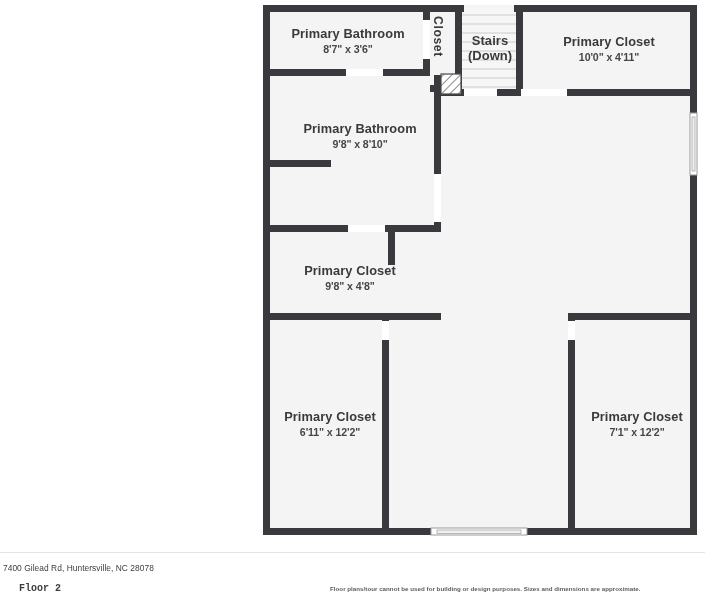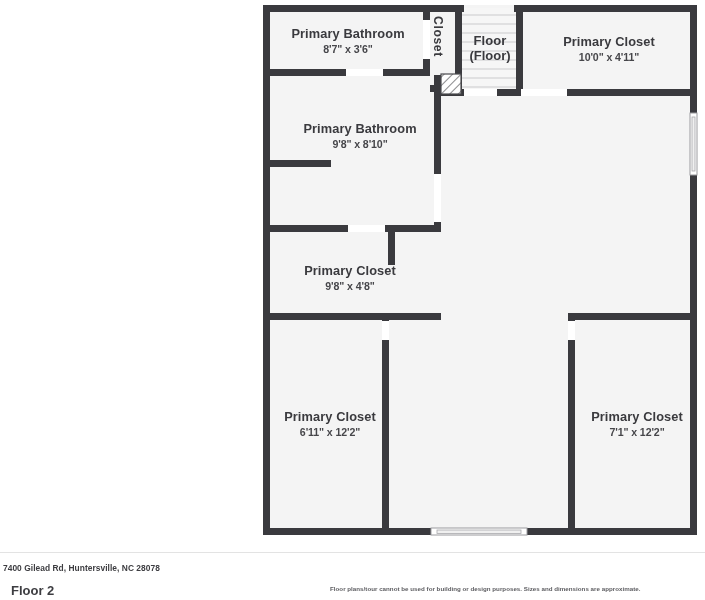--- a/index.html
+++ b/index.html
@@ -85,31 +85,32 @@
     left: 0; top: 0;
     width: 705px;
     height: 1px;
     background: #e3e3e3;
   }
   #address-line {
     position: absolute;
     left: 3px;
     top: 11px;
     font-size: 8.4px;
-    font-weight: 700;
+    font-weight: 400;
     color: #3d3d41;
     letter-spacing: 0.05px;
   }
   #floor-line {
     position: absolute;
-    left: 11px;
+    left: 19px;
     top: 31px;
-    font-size: 13px;
+    font-size: 10px;
     font-weight: 700;
     color: #3d3d41;
+    font-family: Liberation Mono, monospace;
   }
   #disclaimer-line {
     position: absolute;
     left: 330px;
     top: 33px;
     font-size: 6.2px;
     font-weight: 700;
     color: #5c5c60;
     letter-spacing: 0.02px;
   }
@@ -248,22 +249,22 @@
   <div class="room-label" style="left:348px; top:26px; transform:translate(-50%,0);">
     <span class="rl-name">Primary Bathroom</span>
     <span class="rl-dims">8'7" x 3'6"</span>
   </div>
 
   <div class="room-label vertical" style="left:438px; top:16px; transform:translate(-50%,0);">
     <span class="rl-name">Closet</span>
   </div>
 
   <div class="room-label stairs" style="left:490px; top:33px; transform:translate(-50%,0);">
-    <span class="rl-name">Floor</span>
-    <span class="rl-sub">(Floor)</span>
+    <span class="rl-name">Stairs</span>
+    <span class="rl-sub">(Down)</span>
   </div>
 
   <div class="room-label" style="left:609px; top:34px; transform:translate(-50%,0);">
     <span class="rl-name">Primary Closet</span>
     <span class="rl-dims">10'0" x 4'11"</span>
   </div>
 
   <div class="room-label" style="left:360px; top:121px; transform:translate(-50%,0);">
     <span class="rl-name">Primary Bathroom</span>
     <span class="rl-dims">9'8" x 8'10"</span>

